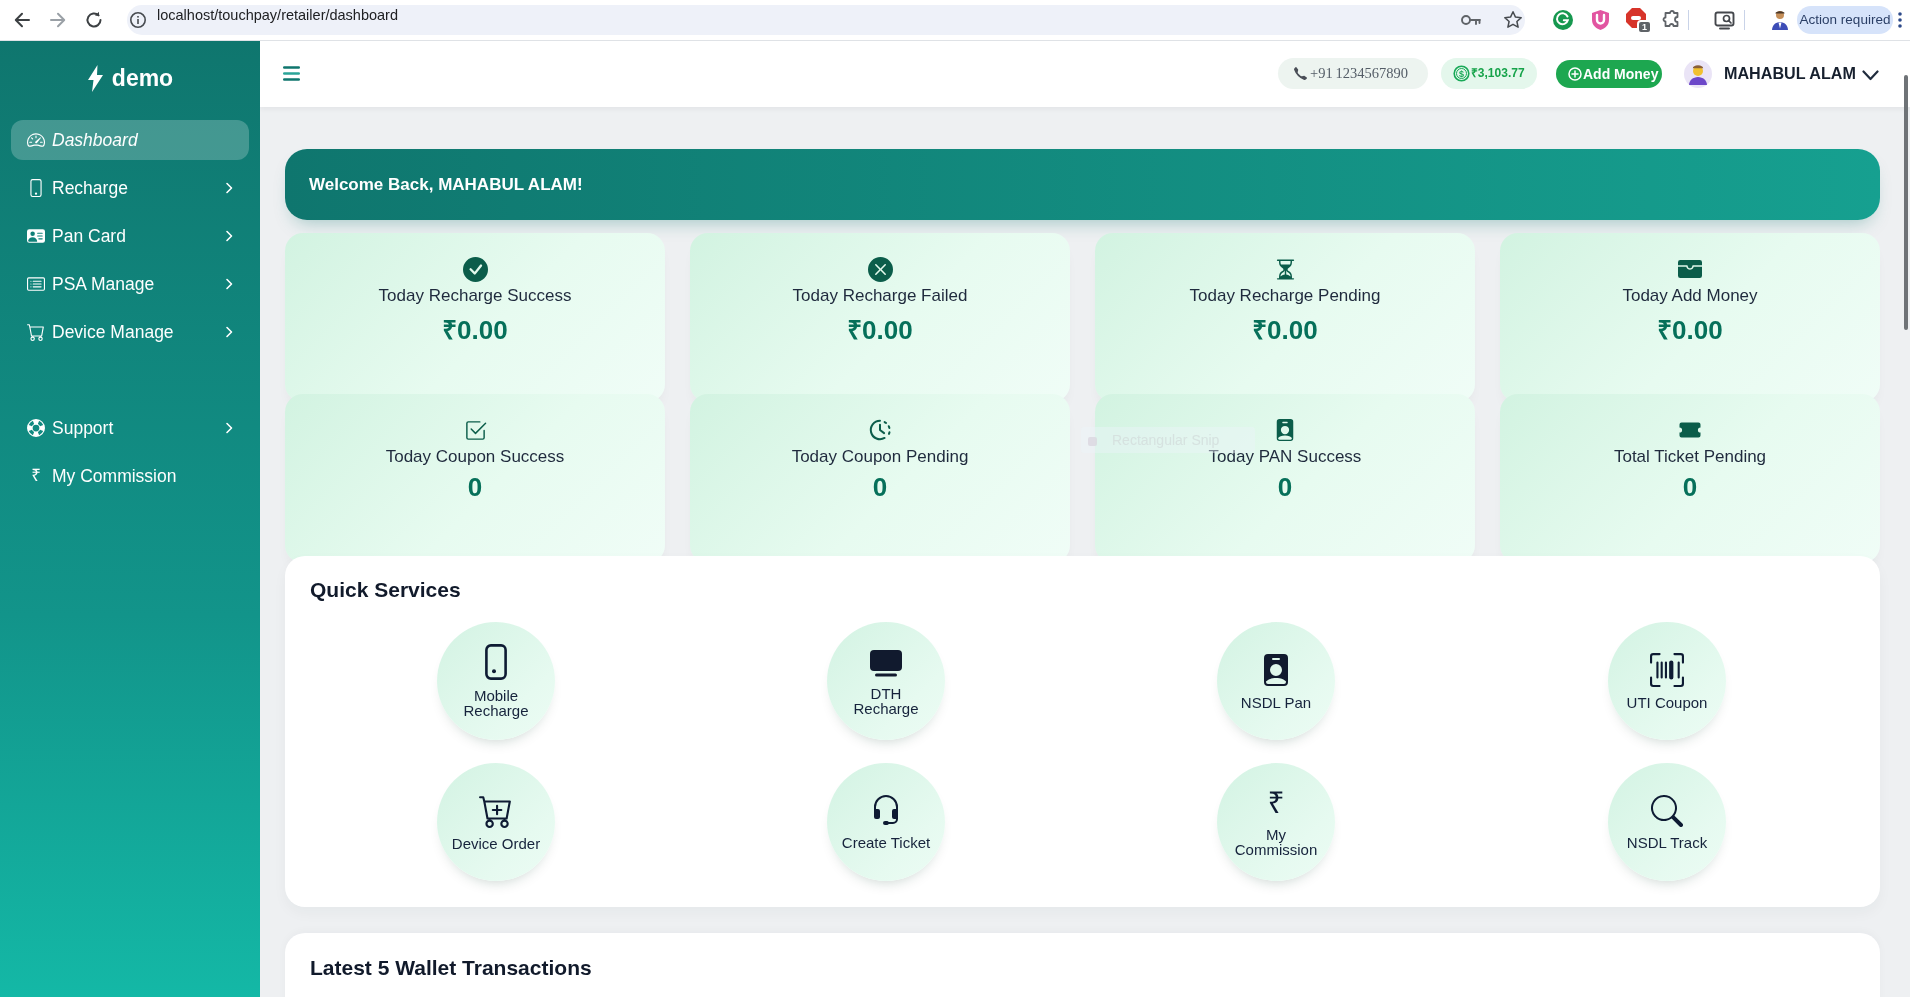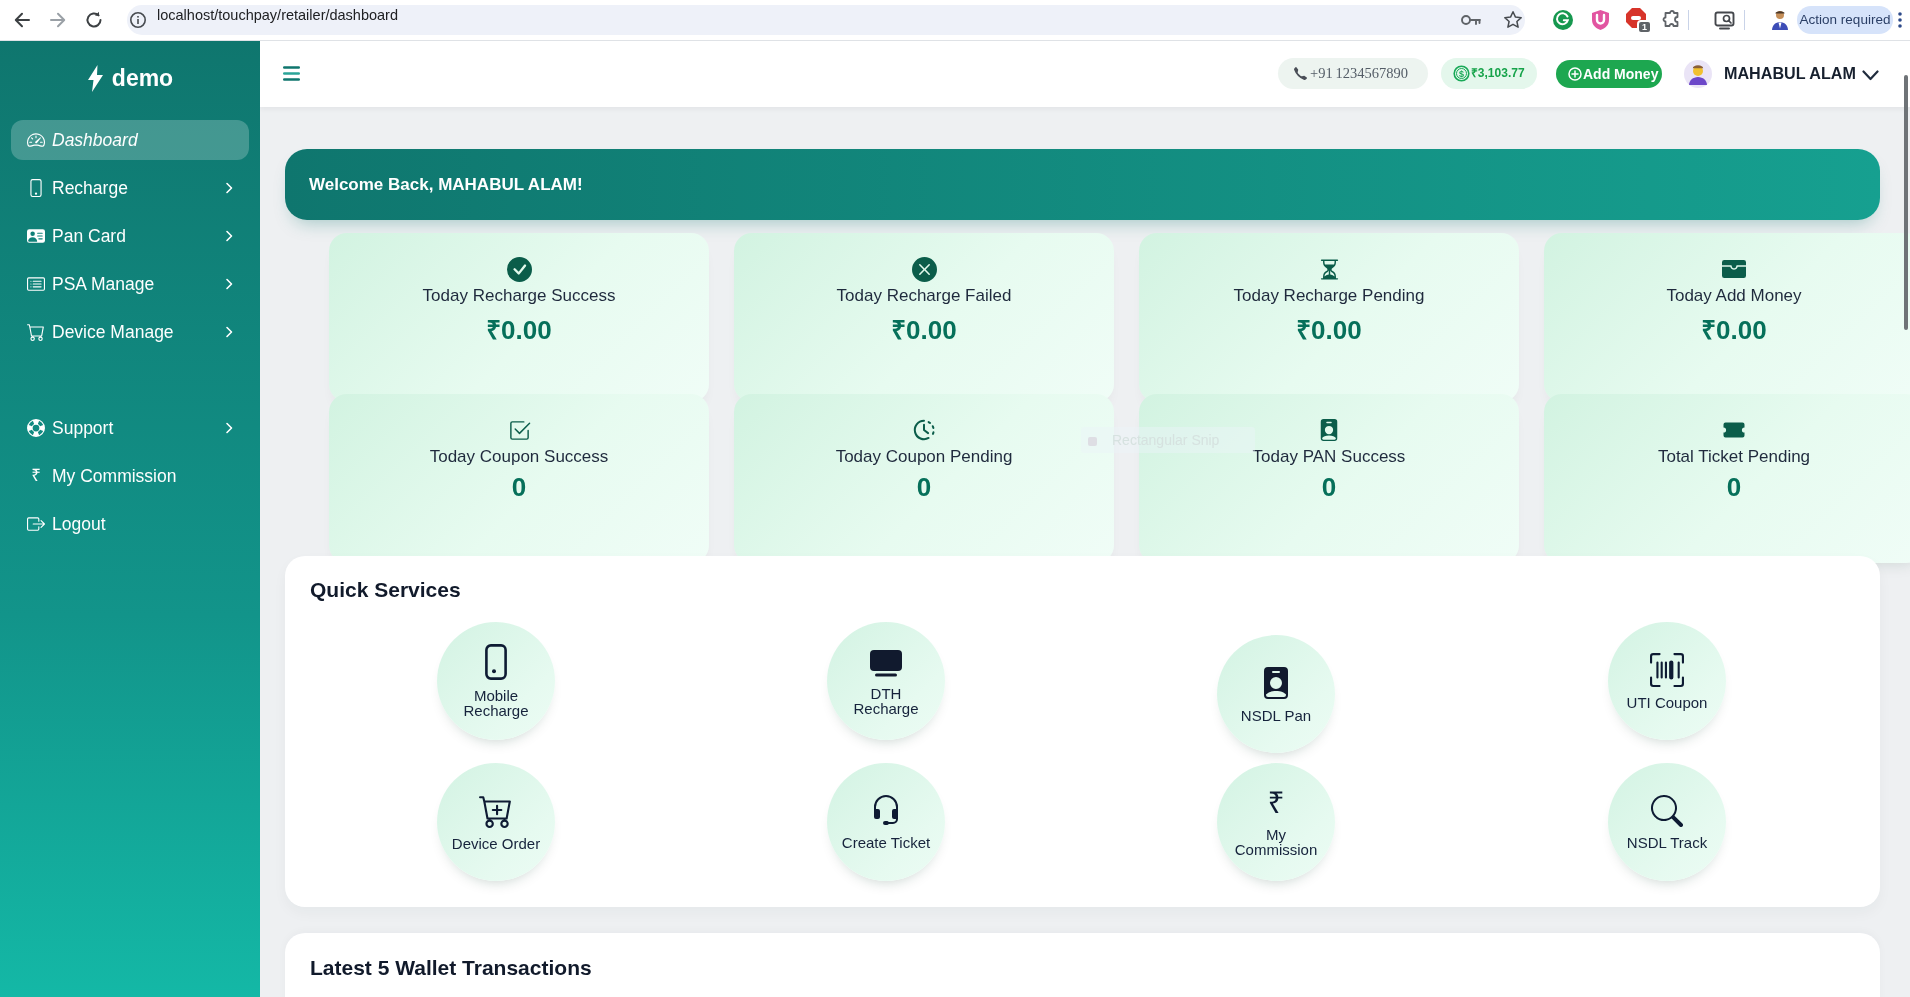--- a/index.html
+++ b/index.html
@@ -18,21 +18,21 @@
 .mi{left:11px;width:238px;height:40px;border-radius:12px;color:#fff;}
 .mi.active{background:rgba(255,255,255,0.22);}
 .mi .ic{position:absolute;left:16px;top:11px;width:18px;height:18px;}
 .mi .lb{position:absolute;left:41px;top:0;height:40px;line-height:40px;font-size:17.5px;color:#fdfefe;}
 .mi .ch{position:absolute;right:14px;top:14px;width:12px;height:12px;}
 
 #navbar{left:260px;top:41px;width:1650px;height:66px;background:#fff;box-shadow:0 2px 5px rgba(30,40,50,0.06);z-index:5;}
 .npill{top:17px;height:31px;border-radius:16px;font-size:16px;}
 
 #banner{left:285px;top:149px;width:1595px;height:71px;border-radius:22px;background:linear-gradient(90deg,#0f766e,#16a090);box-shadow:0 10px 18px -8px rgba(15,118,110,0.35);color:#fff;font-size:17px;font-weight:bold;line-height:71px;padding-left:24px;}
-.scard{width:380px;height:169px;border-radius:18px;background:linear-gradient(135deg,#d2f3e1 0%,#e7fbf0 55%,#f0fdf7 100%);box-shadow:0 10px 16px -10px rgba(13,60,40,0.15);text-align:center;margin-left:44px;}
+.scard{width:380px;height:169px;border-radius:18px;background:linear-gradient(135deg,#d2f3e1 0%,#e7fbf0 55%,#f0fdf7 100%);box-shadow:0 10px 16px -10px rgba(13,60,40,0.15);text-align:center;}
 .scard .sic{position:absolute;left:0;right:0;top:23px;height:26px;display:flex;align-items:center;justify-content:center;}
 .scard .stt{position:absolute;left:0;right:0;top:53px;font-size:17px;color:#1f2a3d;}
 .scard .svl{position:absolute;left:0;right:0;top:78px;font-size:26px;font-weight:bold;color:#06705a;}
 #qscard{left:285px;top:556px;width:1595px;height:351px;background:#fff;border-radius:20px;box-shadow:0 6px 14px rgba(30,40,60,0.04);}
 .sechead{font-size:21px;font-weight:bold;color:#111a2b;}
 .qs{width:118px;height:118px;border-radius:50%;background:linear-gradient(135deg,#d3f3e3 0%,#e6faf0 70%,#ecfcf4 100%);box-shadow:0 8px 14px -8px rgba(13,60,40,0.25);display:flex;flex-direction:column;align-items:center;justify-content:center;gap:8px;text-align:center;}
 .qs .qlb{font-size:15px;line-height:15px;color:#16233c;}
 #txcard{left:285px;top:933px;width:1595px;height:100px;background:#fff;border-radius:20px 20px 0 0;box-shadow:0 -2px 8px rgba(30,40,60,0.03);}
 
 #sbthumb{left:1904px;top:75px;width:4px;height:255px;border-radius:2px;background:#6f7377;z-index:60;}
@@ -161,27 +161,20 @@
       </svg>
     <span class="lb">Support</span>
     <svg class="ch" viewBox="0 0 12 12">
         <path d="M4 1.5 8.5 6 4 10.5" stroke="#fff" stroke-width="1.6" fill="none" stroke-linecap="round" stroke-linejoin="round"></path>
       </svg>
   </div>
   <div class="mi abs" style="top:415px;">
     <span class="ic" style="color:#fff;font-size:17px;line-height:18px;text-align:center;">₹</span>
     <span class="lb">My Commission</span>
   </div>
-  <div class="mi abs" style="top:463px;">
-    <svg class="ic" viewBox="0 0 16 16" fill="#fff">
-        <path fill-rule="evenodd" d="M10 12.5a.5.5 0 0 1-.5.5h-8a.5.5 0 0 1-.5-.5v-9a.5.5 0 0 1 .5-.5h8a.5.5 0 0 1 .5.5v2a.5.5 0 0 0 1 0v-2A1.5 1.5 0 0 0 9.5 2h-8A1.5 1.5 0 0 0 0 3.5v9A1.5 1.5 0 0 0 1.5 14h8a1.5 1.5 0 0 0 1.5-1.5v-2a.5.5 0 0 0-1 0z"></path>
-        <path fill-rule="evenodd" d="M15.854 8.354a.5.5 0 0 0 0-.708l-3-3a.5.5 0 0 0-.708.708L14.293 7.5H5.5a.5.5 0 0 0 0 1h8.793l-2.147 2.146a.5.5 0 0 0 .708.708z"></path>
-      </svg>
-    <span class="lb">Logout</span>
-  </div>
 </div>
 
 <div id="navbar" class="abs">
   <svg class="abs" style="left:23px;top:25px" width="17" height="15" viewBox="0 0 17 15">
       <path d="M1.2 1.5h14.6" stroke="#0f766e" stroke-width="2.4" stroke-linecap="round"></path>
       <path d="M1.2 7.5h14.6" stroke="#2aa498" stroke-width="2.4" stroke-linecap="round"></path>
       <path d="M1.2 13.5h14.6" stroke="#0f766e" stroke-width="2.4" stroke-linecap="round"></path>
     </svg>
   <div class="npill abs" style="left:1018px;width:150px;background:#edf4f0;"></div>
   <svg class="abs" style="left:1033px;top:25px" width="15" height="15" viewBox="0 0 16 16" fill="#4a4e57">
@@ -307,21 +300,21 @@
     </svg>
   <div class="qlb">Mobile<br>Recharge</div>
 </div>
 <div class="qs abs" style="left:827px;top:622px;">
   <svg width="36" height="32" viewBox="0 0 36 32">
       <rect x="2" y="4" width="32" height="21" rx="4" fill="#111a2e"></rect>
       <rect x="7" y="27.5" width="22" height="3" rx="1.5" fill="#111a2e"></rect>
     </svg>
   <div class="qlb">DTH<br>Recharge</div>
 </div>
-<div class="qs abs" style="left:1217px;top:635px;justify-content:center;">
+<div class="qs abs" style="left:1217px;top:622px;justify-content:center;">
   <svg width="32" height="34" viewBox="0 0 16 16" fill="#111a2e">
       <path d="M2 2a2 2 0 0 1 2-2h8a2 2 0 0 1 2 2v12a2 2 0 0 1-2 2H4a2 2 0 0 1-2-2zm4.5 0a.5.5 0 0 0 0 1h3a.5.5 0 0 0 0-1zM8 11a3 3 0 1 0 0-6 3 3 0 0 0 0 6m5 2.755C12.146 12.825 10.623 12 8 12s-4.146.826-5 1.755V14a1 1 0 0 0 1 1h8a1 1 0 0 0 1-1z"></path>
     </svg>
   <div class="qlb">NSDL Pan</div>
 </div>
 <div class="qs abs" style="left:1608px;top:622px;">
   <svg width="34" height="34" viewBox="0 0 16 16" fill="#0e1b33">
       <path d="M1.5 1a.5.5 0 0 0-.5.5v3a.5.5 0 0 1-1 0v-3A1.5 1.5 0 0 1 1.5 0h3a.5.5 0 0 1 0 1zM11 .5a.5.5 0 0 1 .5-.5h3A1.5 1.5 0 0 1 16 1.5v3a.5.5 0 0 1-1 0v-3a.5.5 0 0 0-.5-.5h-3a.5.5 0 0 1-.5-.5M.5 11a.5.5 0 0 1 .5.5v3a.5.5 0 0 0 .5.5h3a.5.5 0 0 1 0 1h-3A1.5 1.5 0 0 1 0 14.5v-3a.5.5 0 0 1 .5-.5m15 0a.5.5 0 0 1 .5.5v3a1.5 1.5 0 0 1-1.5 1.5h-3a.5.5 0 0 1 0-1h3a.5.5 0 0 0 .5-.5v-3a.5.5 0 0 1 .5-.5M3 4.5a.5.5 0 0 1 1 0v7a.5.5 0 0 1-1 0zm2 0a.5.5 0 0 1 1 0v7a.5.5 0 0 1-1 0zm2 0a.5.5 0 0 1 1 0v7a.5.5 0 0 1-1 0zm2 0a1 1 0 0 1 2 0v7a1 1 0 0 1-2 0zm4 0a.5.5 0 0 1 1 0v7a.5.5 0 0 1-1 0z"></path>
     </svg>
   <div class="qlb">UTI Coupon</div>

